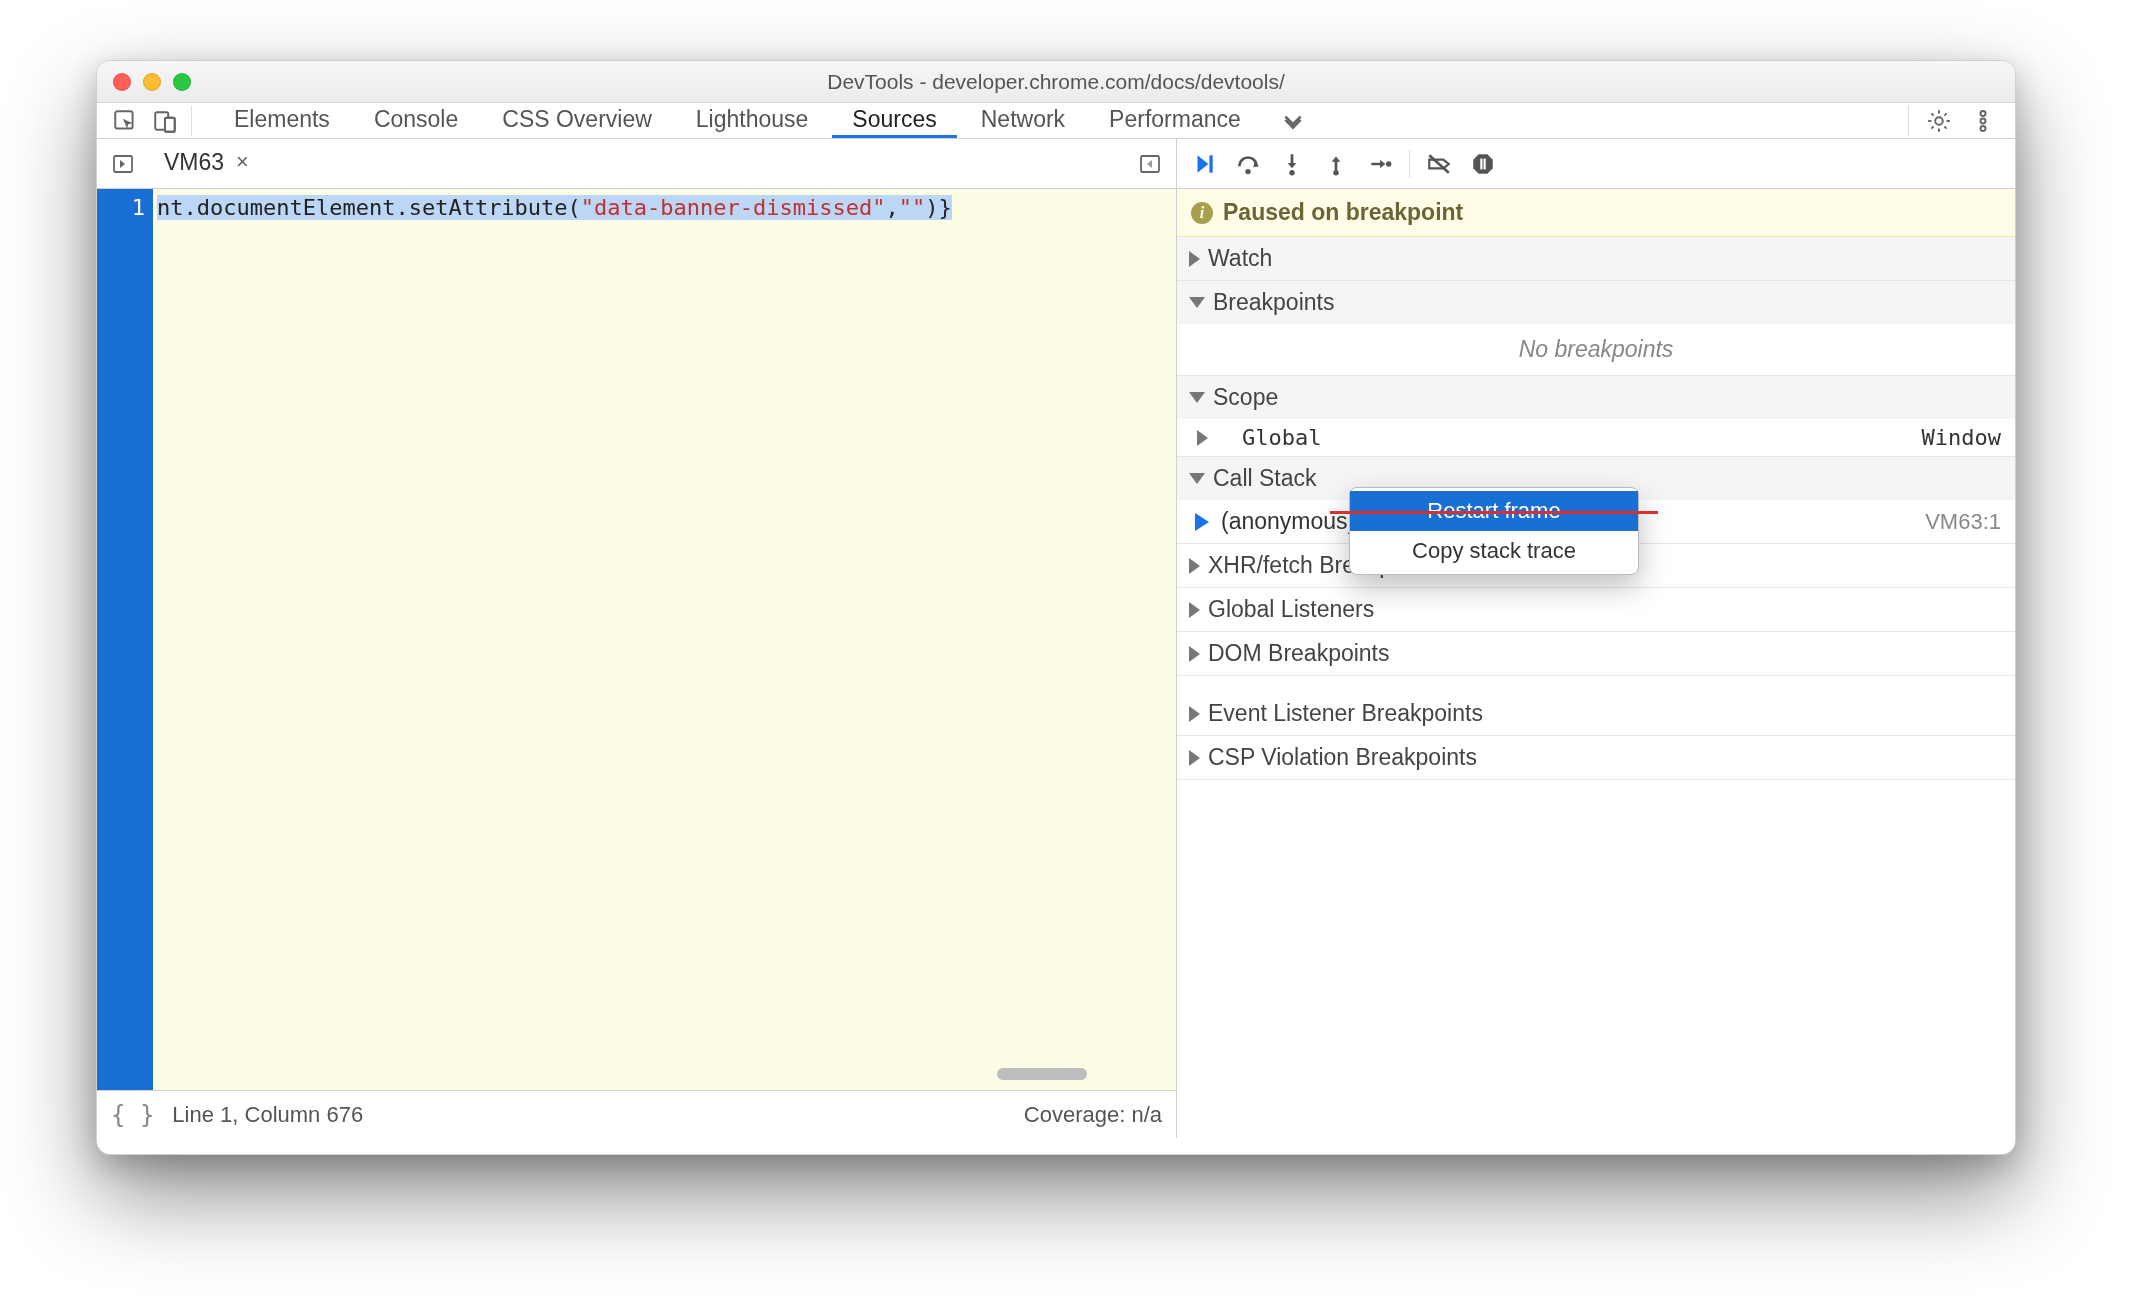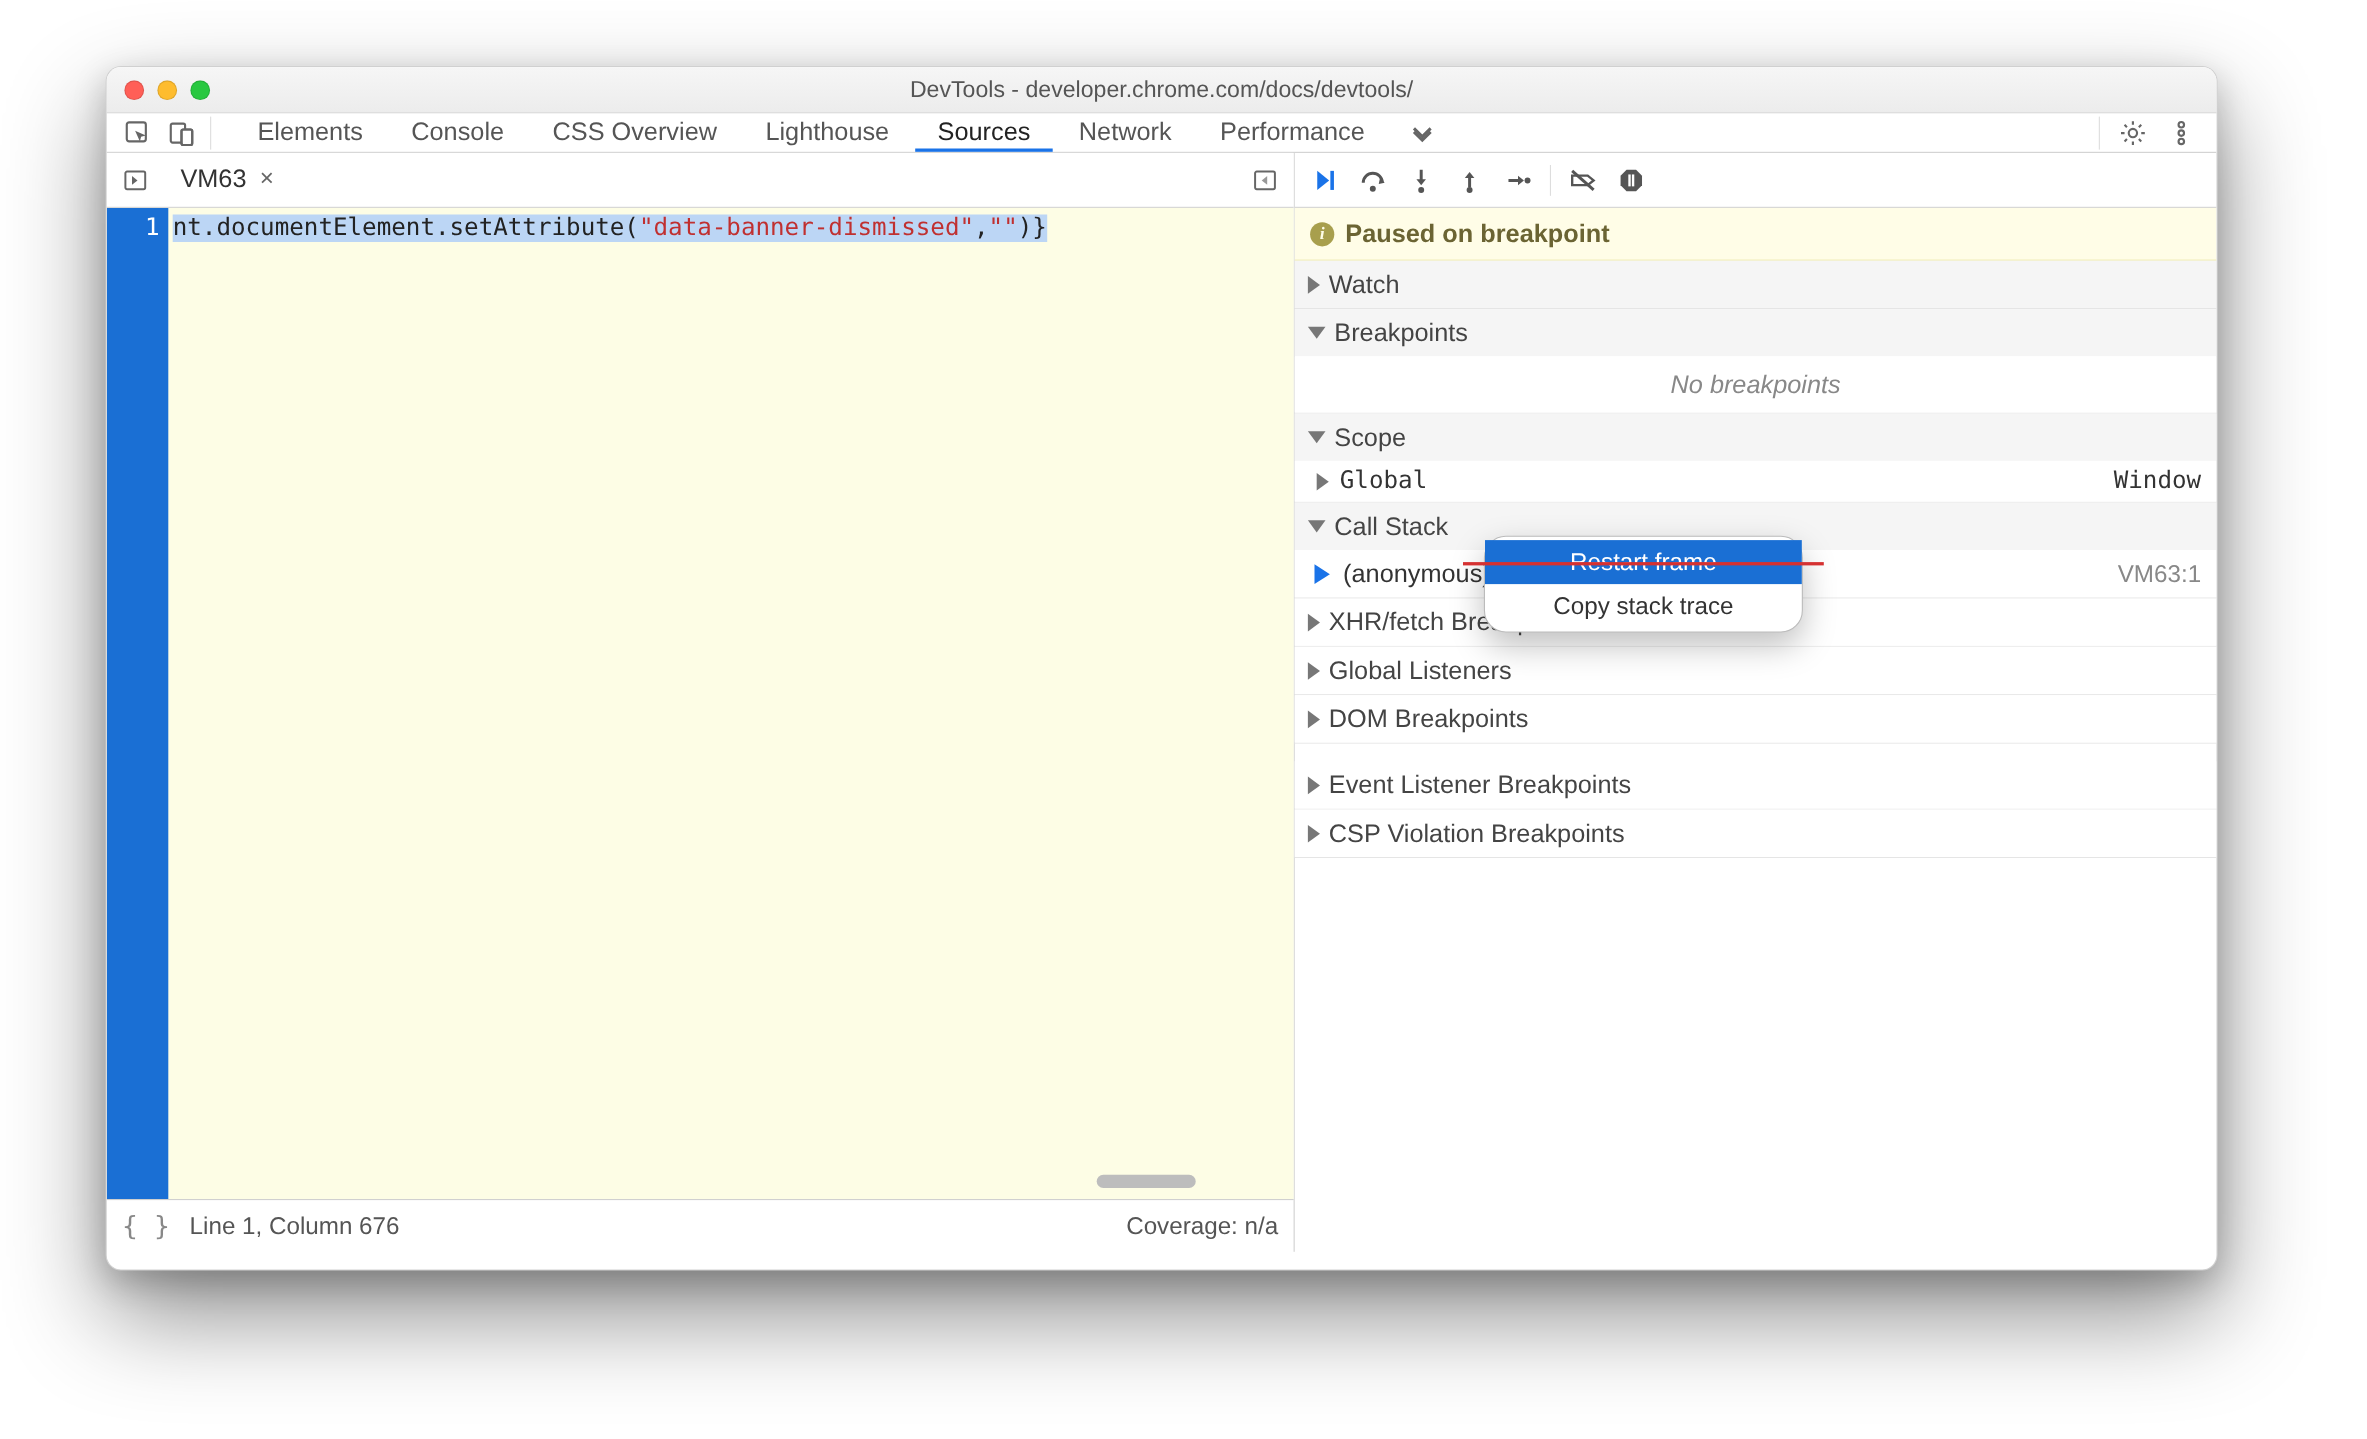--- a/index.html
+++ b/index.html
@@ -71,21 +71,21 @@
   .no-bp { padding:12px 0; text-align:center; font-style:italic; color:#888; font-size:23px; background:#fff; }
   .scope-row { display:flex; align-items:center; padding:6px 14px 6px 20px; font-family:Menlo,monospace; font-size:22px; color:#333; }
   .scope-row .tri { margin-right:10px; }
   .scope-row .right-val { margin-left:auto; font-family:Menlo,monospace; color:#333; }
 
   .stack-row { display:flex; align-items:center; padding:8px 14px 8px 18px; font-size:23px; color:#333; position:relative; }
   .stack-arrow { width:0;height:0; border-style:solid; border-width:9px 0 9px 14px; border-color:transparent transparent transparent #1a73e8; margin-right:12px; }
   .stack-loc { margin-left:auto; color:#888; font-size:22px; }
 
   
-  .ctx-menu { position:absolute; left:172px; top:-13px; width:290px; background:#fff; border:1px solid #bbb; border-radius:20px; box-shadow:0 12px 30px rgba(0,0,0,0.25); overflow:visible; z-index:10; padding:3px 0; }
+  .ctx-menu { position:absolute; left:172px; top:-13px; width:290px; background:#fff; border:1px solid #bbb; border-radius:8px; box-shadow:0 12px 30px rgba(0,0,0,0.25); overflow:visible; z-index:10; padding:3px 0; }
   .ctx-item { padding:7px 22px; font-size:22px; color:#333; cursor:pointer; position:relative; text-align:center; }
   .ctx-item.hl { background:#1a6fd4; color:#fff; }
   .strike { position:absolute; left:-20px; right:-20px; top:50%; height:3px; background:#d53131; }
 </style>
 </head>
 <body>
 
 <div class="shadow-wrap">
 
   <div class="mac-titlebar">
@@ -256,21 +256,21 @@
             <span>Breakpoints</span>
           </div>
         <div class="no-bp">No breakpoints</div>
       </div>
 
       <div class="section">
         <div class="sec-header">
             <span class="tri down"></span>
             <span>Scope</span>
           </div>
-        <div class="scope-row light" style="background:#fff;">
+        <div class="scope-row light" style="background:#fff;gap:24px;">
           <span class="tri right"></span>
           <span>Global</span>
           <span class="right-val">Window</span>
         </div>
       </div>
 
       <div class="section" style="position:relative;">
         <div class="sec-header">
             <span class="tri down"></span>
             <span>Call Stack</span>

